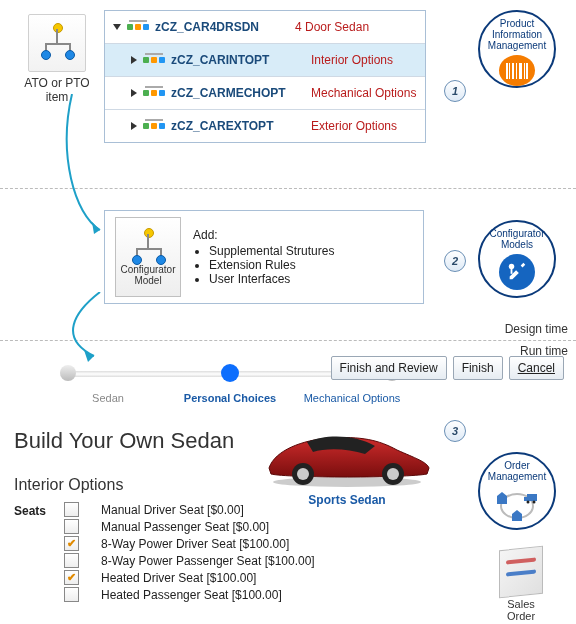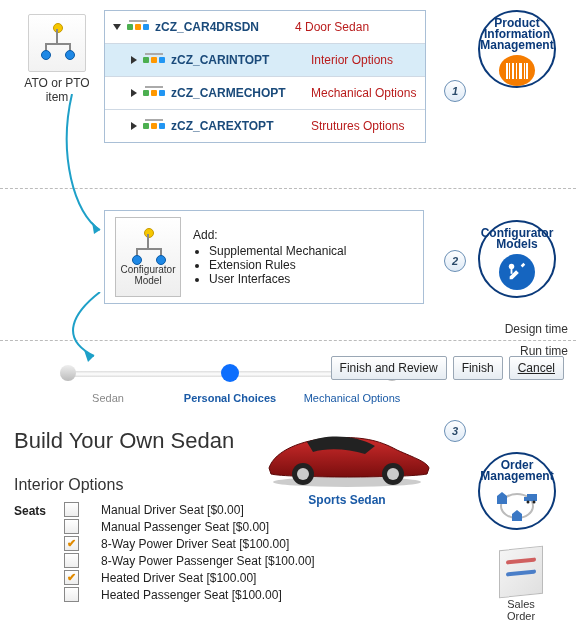--- a/index.html
+++ b/index.html
@@ -35,21 +35,21 @@
   .mini{position:relative;width:22px;height:14px;margin-right:6px}
   .mini i{position:absolute;width:6px;height:6px;border-radius:1px}
   .mini .a{left:0;top:4px;background:#4caf50}
   .mini .b{left:8px;top:4px;background:#ff9800}
   .mini .c{left:16px;top:4px;background:#2196f3}
   .mini::before{content:"";position:absolute;left:2px;right:2px;top:0;height:2px;background:#aaa}
   .code{flex:0 0 140px;color:#1a4a7a;font-weight:bold}
   .desc{color:#b91c1c}
   
   .rc{position:absolute;width:78px;height:78px;border:2px solid #0b3a7a;border-radius:50%;background:#fff;text-align:center;display:flex;flex-direction:column;align-items:center;justify-content:flex-start;box-sizing:border-box;padding-top:6px}
-  .rc .t{font-size:12px;font-weight:bold;color:#0b3a7a;line-height:11px}
+  .rc .t{font-size:10px;font-weight:normal;color:#0b3a7a;line-height:11px}
   .rc .ic{width:36px;height:36px;border-radius:50%;margin-top:4px;display:flex;align-items:center;justify-content:center}
   .ic.pim{background:#f57c00}
   .ic.cm{background:#1565c0}
   .ic.om{background:#fff;border:none}
   .rc.pim{right:20px;top:10px}
   .rc.cm{right:20px;top:220px}
   .rc.om{right:20px;top:452px}
   .rc.om .ic{width:48px;height:40px}
   .stepn{position:absolute;width:20px;height:20px;border:1px solid #6a8fb5;border-radius:50%;background:linear-gradient(#fff,#dde9f5);color:#2a4a6a;font-size:11px;font-weight:bold;display:flex;align-items:center;justify-content:center;font-style:italic}
   .s1{right:110px;top:80px}
@@ -154,21 +154,21 @@
       </div>
       <div class="row">
         <span style="display:inline-block;width:18px"></span>
         <span class="arrow right"></span>
         <span class="mini">
           <i class="a"></i>
           <i class="b"></i>
           <i class="c"></i>
         </span>
         <span class="code">zCZ_CAREXTOPT</span>
-        <span class="desc">Strutures Options</span>
+        <span class="desc">Exterior Options</span>
       </div>
     </div>
 
 <div class="stepn s1">1</div>
 <div class="stepn s2">2</div>
 <div class="stepn s3">3</div>
 
 <div class="rc pim">
   <div class="t" style="white-space:pre-line">Product
 Information
@@ -249,21 +249,21 @@
           <div class="vb vbr"></div>
       <div class="node nl"></div>
           <div class="node nr"></div>
     </div>
     <div style="white-space:pre-line;line-height:11px">Configurator
 Model</div>
   </div>
   <div class="txt">
     <div>Add:</div>
     <ul id="bullets">
-          <li>Supplemental Mechanical</li>
+          <li>Supplemental Strutures</li>
           <li>Extension Rules</li>
           <li>User Interfaces</li>
         </ul>
   </div>
 </div>
 
 <div class="runtime">
   <div class="stepper">
     <div class="track">
       <div class="p p1"></div>

